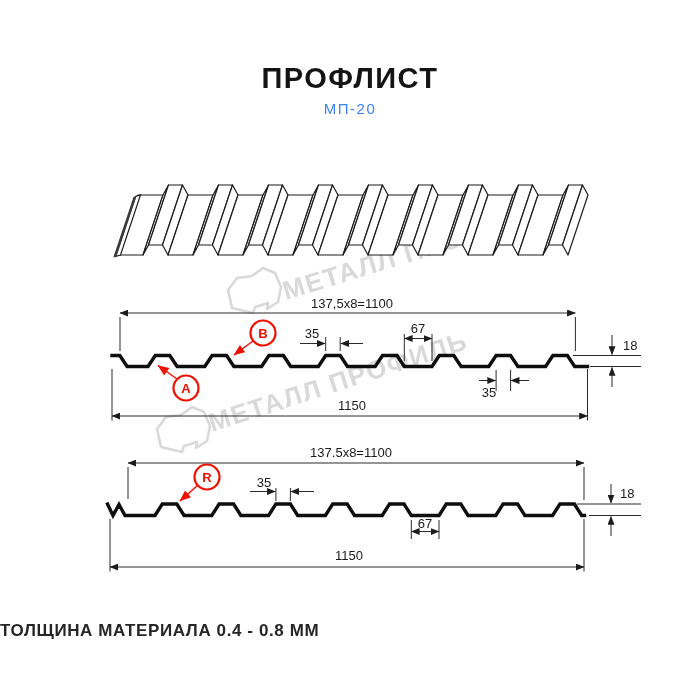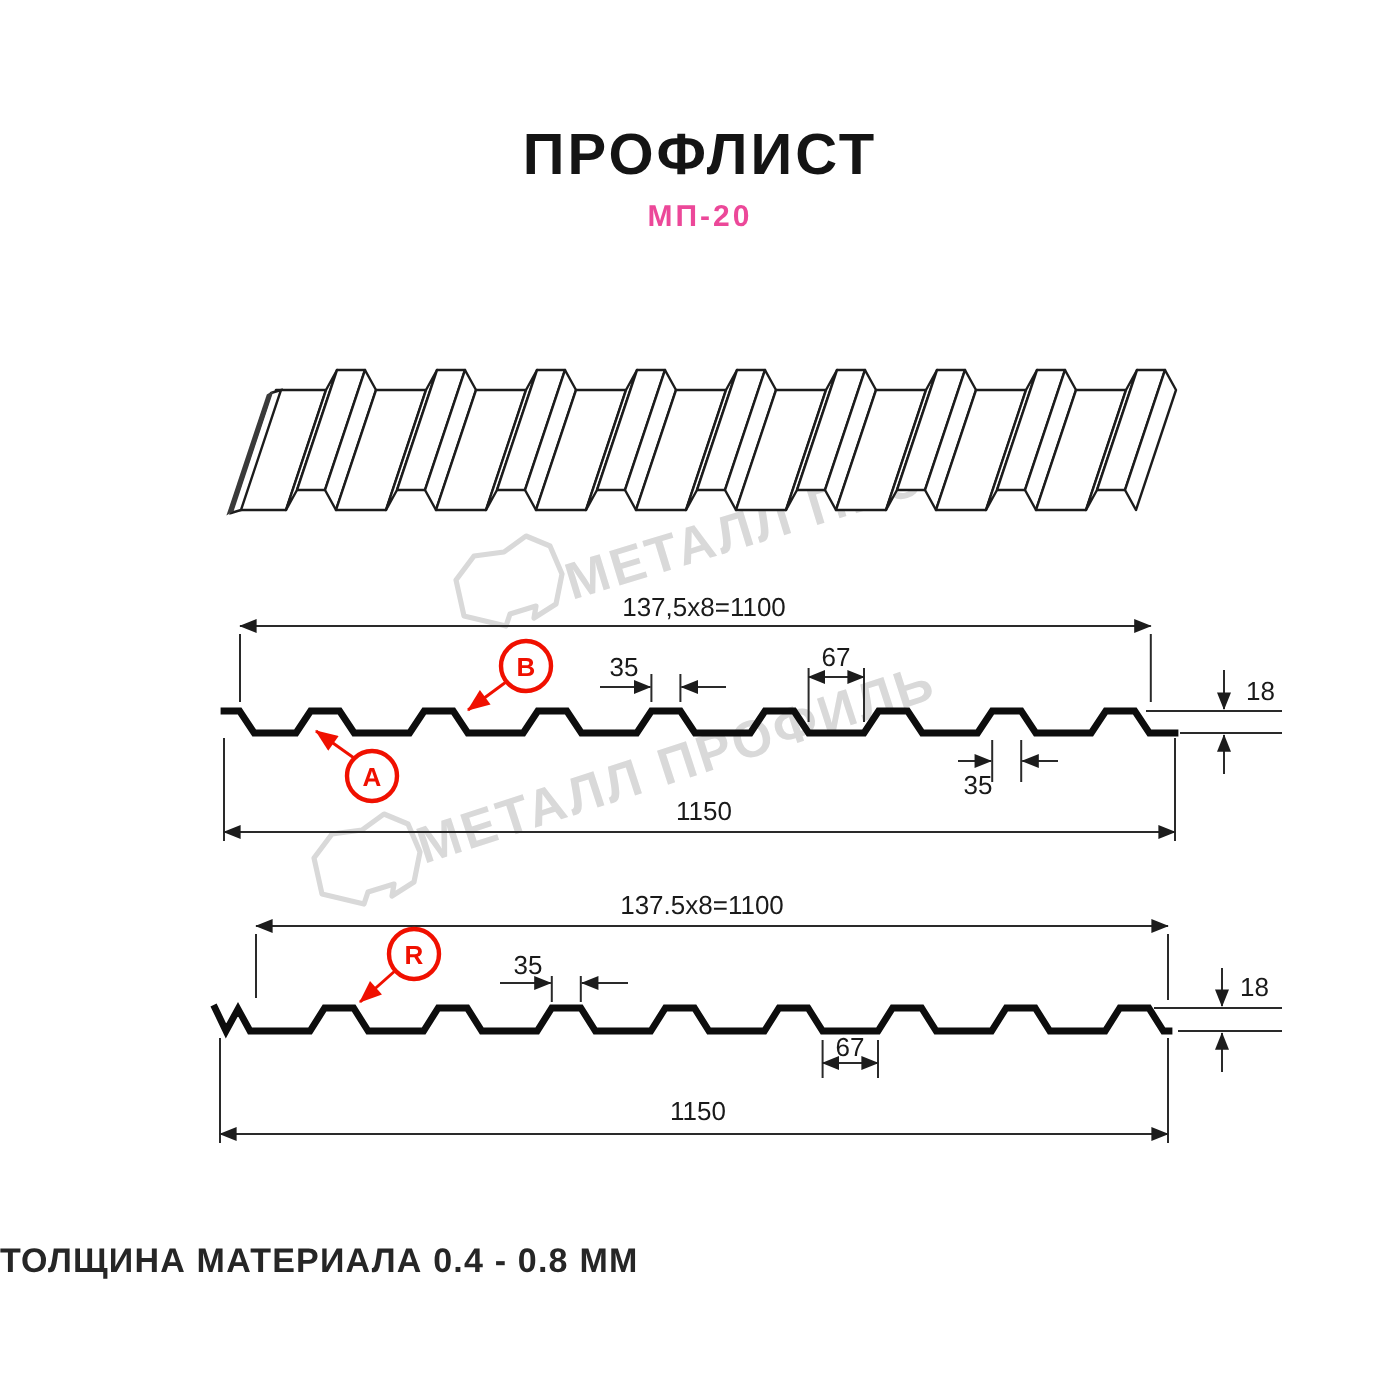--- a/index.html
+++ b/index.html
@@ -1,21 +1,21 @@
 <!DOCTYPE html>
 <html style="--red: #f01000; --wm: #d9d9d9;"><head>
 <meta charset="utf-8">
 <style>
   html,body{margin:0;padding:0;background:#fff;}
   .page{position:relative;width:700px;height:700px;background:#fff;overflow:hidden;
         font-family:"Liberation Sans",sans-serif;}
   .title{position:absolute;top:62px;left:0;width:700px;text-align:center;
          font-size:29px;font-weight:bold;letter-spacing:1.5px;color:#141414;}
   .subtitle{position:absolute;top:100px;left:0;width:700px;text-align:center;
-         font-size:15px;font-weight:700;letter-spacing:1.5px;color:#ec4899;}
+         font-size:15px;font-weight:400;letter-spacing:1.5px;color:#3b82f6;}
   .footer{position:absolute;top:621px;left:0;width:700px;
          font-size:17px;font-weight:600;letter-spacing:.6px;color:#262626;}
   svg{position:absolute;top:0;left:0;}
   .face{fill:#fff;stroke:#1c1c1c;stroke-width:1.2;stroke-linejoin:round;}
   .capw{fill:#fff;stroke:#1c1c1c;stroke-width:1.2;}
   .capd{fill:#3a3a3a;stroke:none;}
   .wm{stroke:var(--wm,#d9d9d9);fill:none;stroke-width:2.6;stroke-linejoin:round;}
   .wmt{fill:var(--wm,#d9d9d9);font-size:26px;font-weight:bold;letter-spacing:1.5px;}
   .prof{fill:none;stroke:#0d0d0d;stroke-width:3.4;stroke-linecap:square;stroke-linejoin:miter;}
   .dl{stroke:#2a2a2a;stroke-width:1;fill:none;}

